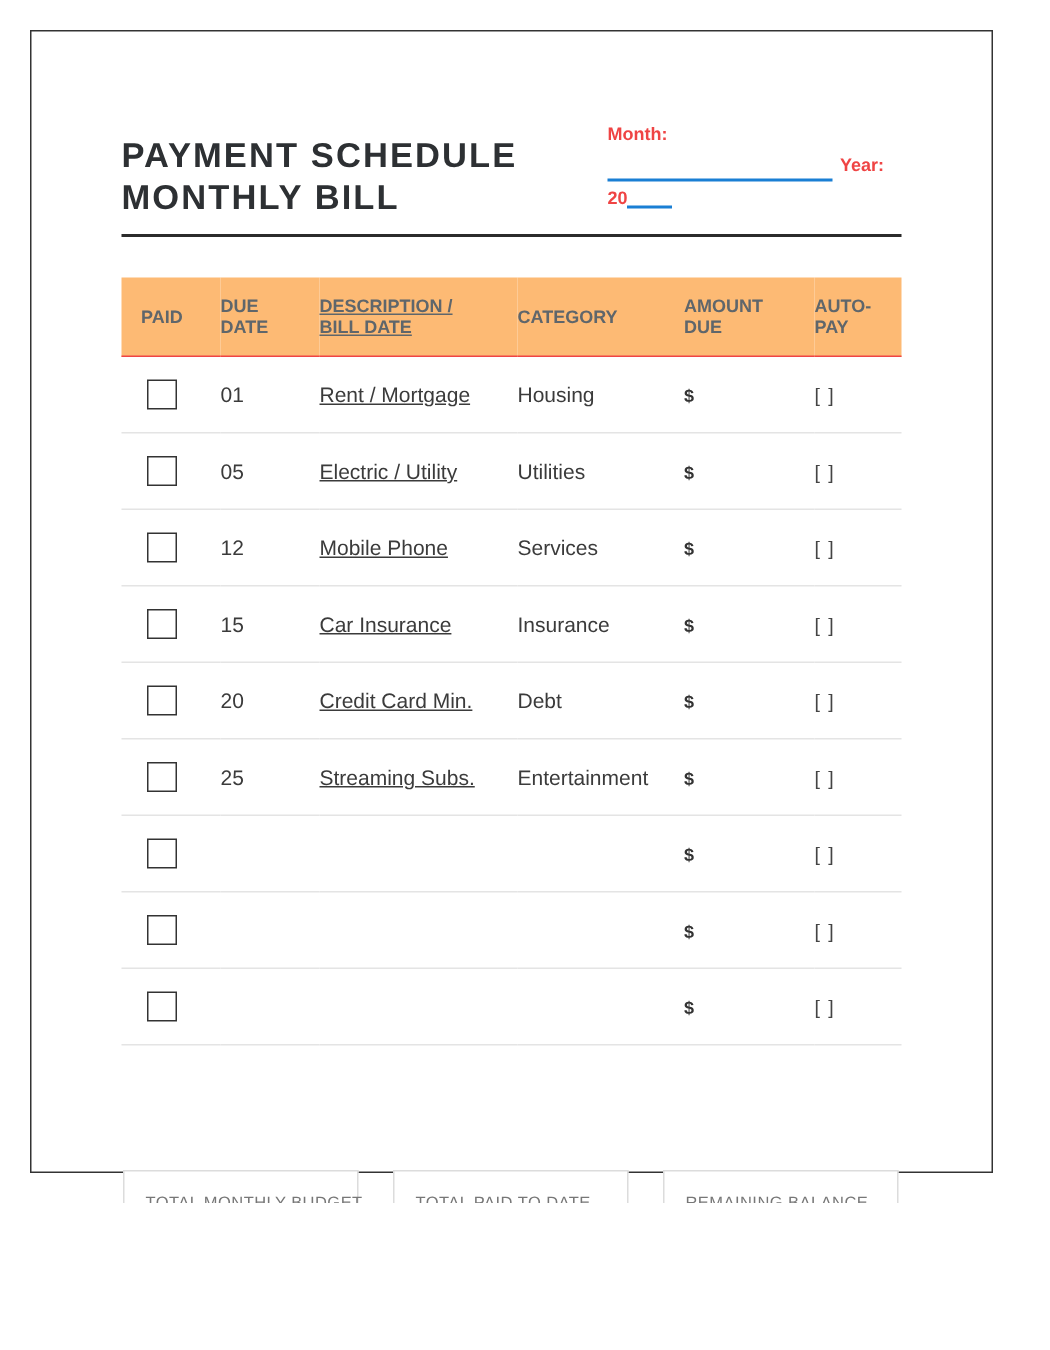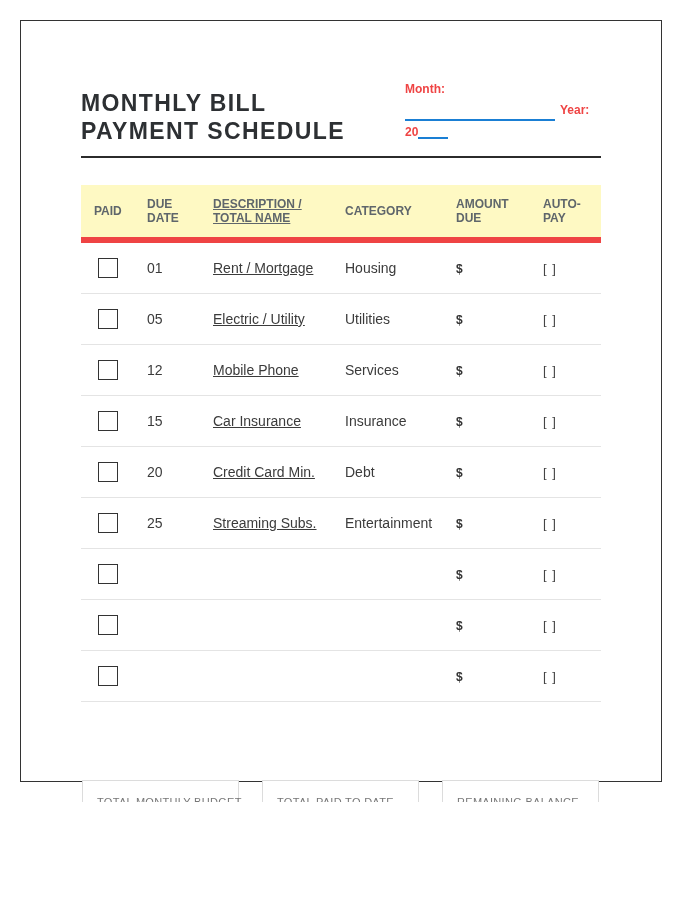--- a/index.html
+++ b/index.html
@@ -16,21 +16,21 @@
     .title span { display: block; }
     .period { position: absolute; left: 324px; top: -5px; width: 212px; color: #ef4444;
               font-size: 12px; font-weight: 700; line-height: 21px; }
     .period .month-label { display: block; }
     .period .month-line { display: inline-block; width: 150px; border-bottom: 2px solid #1a7fd4;
                           height: 19px; vertical-align: top; }
     .period .year-label { display: inline-block; margin-left: 5px; vertical-align: top; }
     .period .year-val { display: block; margin-top: 1px; }
     .period .year-val .blank { display: inline-block; width: 30px; border-bottom: 2px solid #1a7fd4; height: 15px; vertical-align: top;}
     table { position: absolute; left: 81px; top: 185px; width: 520px; border-collapse: collapse; }
-    thead tr { background: #fef9c3; border-bottom: 6px solid #ef4444; }
+    thead tr { background: #fdba74; border-bottom: 1px solid #ef4444; }
     th { height: 52px; text-align: left; font-size: 12px; font-weight: 700; color: #5f666b;
          line-height: 14px; padding: 0; vertical-align: middle; }
     td { height: 50px; border-bottom: 1px solid #e4e4e4; font-size: 14px; color: #3b3b3b; padding: 0;
          vertical-align: middle; margin-left: 10px; }
     .c-paid { width: 66px; padding-left: 13px; box-sizing: border-box; }
     th.c-paid { padding-left: 13px; }
     .c-due { width: 66px; }
     .c-desc { width: 132px; text-decoration: underline; }
     .c-cat { width: 111px; }
     .c-amt { width: 87px; }
@@ -45,36 +45,36 @@
                          letter-spacing: 0.3px; white-space: nowrap; }
   </style>
 </head>
 <body>
 
 <div class="viewport">
   <div class="page"></div>
 
   <div class="header">
     <h1 class="title">
+      <span>PAYMENT SCHEDULE</span>
       <span>MONTHLY BILL</span>
-      <span>PAYMENT SCHEDULE</span>
     </h1>
     <div class="period">
       <span class="month-label">Month:</span>
       <span class="month-line"></span><span class="year-label">Year:</span>
       <span class="year-val"><span>20</span><span class="blank"></span></span>
     </div>
   </div>
 
   <table>
     <thead>
       <tr>
         <th class="c-paid"><span>PAID</span></th>
         <th class="c-due"><span>DUE</span><br><span>DATE</span></th>
-        <th class="c-desc"><span>DESCRIPTION /</span><br><span>TOTAL NAME</span></th>
+        <th class="c-desc"><span>DESCRIPTION /</span><br><span>BILL DATE</span></th>
         <th class="c-cat"><span>CATEGORY</span></th>
         <th class="c-amt"><span>AMOUNT</span><br><span>DUE</span></th>
         <th class="c-auto"><span>AUTO-</span><br><span>PAY</span></th>
       </tr>
     </thead>
     <tbody id="rows">
         <tr>
           <td class="c-paid">
             <span class="checkbox"></span>
           </td>

